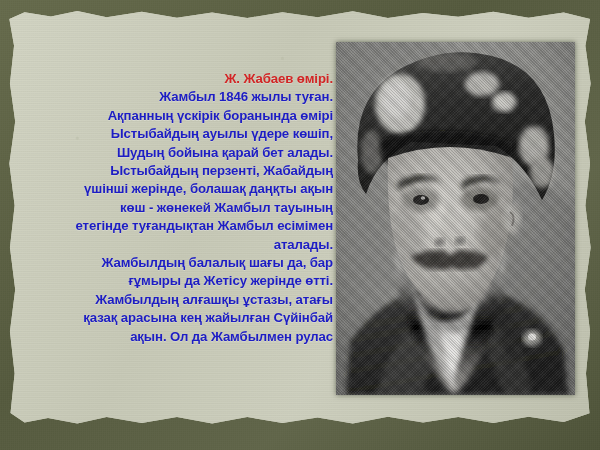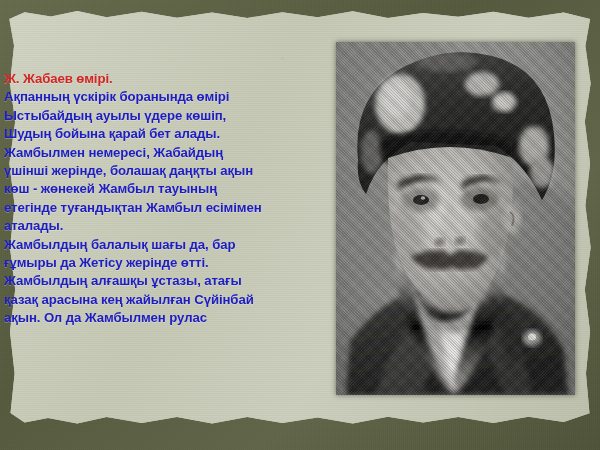--- a/index.html
+++ b/index.html
@@ -86,24 +86,24 @@
       radial-gradient(circle at 47% 12%, rgba(120,125,95,.28) 0 1px, transparent 2px),
       radial-gradient(circle at 78% 52%, rgba(120,125,95,.30) 0 1px, transparent 2px),
       radial-gradient(circle at 31% 74%, rgba(120,125,95,.26) 0 1px, transparent 2px),
       radial-gradient(circle at 64% 89%, rgba(120,125,95,.30) 0 1px, transparent 2px),
       repeating-linear-gradient(0deg, rgba(90,95,70,.05) 0 1px, transparent 1px 3px);
   }
 
   
   #text-col {
     position: absolute;
-    left: 4px;
+    left: 13px;
     top: 70px;
     width: 320px;
-    text-align: left;
+    text-align: right;
     z-index: 5;
   }
   .line {
     font-size: 13.2px;
     font-weight: bold;
     line-height: 18.4px;
     color: #1d1dc4;
     letter-spacing: -0.1px;
     white-space: nowrap;
     text-shadow: 0 1px 0 rgba(255,255,255,.25);
@@ -246,24 +246,25 @@
         <ellipse cx="196" cy="295" rx="4" ry="3.5" fill="#efeeeb" opacity=".8"></ellipse>
 
         <rect x="0" y="0" width="239" height="353" fill="none"></rect>
       </svg>
       <div id="halftone"></div>
     </div>
   </div>
 
   <div id="text-col">
     <div class="line title">Ж. Жабаев өмірі.</div>
+    <div class="line">Жамбыл 1846 жылы туған.</div>
     <div class="line">Ақпанның үскірік боранында өмірі</div>
     <div class="line">Ыстыбайдың ауылы үдере көшіп,</div>
     <div class="line">Шудың бойына қарай бет алады.</div>
-    <div class="line">Жамбылмен немересі, Жабайдың</div>
+    <div class="line">Ыстыбайдың перзенті, Жабайдың</div>
     <div class="line">үшінші жерінде, болашақ даңқты ақын</div>
     <div class="line">көш - жөнекей Жамбыл тауының</div>
     <div class="line">етегінде туғандықтан Жамбыл есімімен</div>
     <div class="line">аталады.</div>
     <div class="line">Жамбылдың балалық шағы да, бар</div>
     <div class="line">ғұмыры да Жетісу жерінде өтті.</div>
     <div class="line">Жамбылдың алғашқы ұстазы, атағы</div>
     <div class="line">қазақ арасына кең жайылған Сүйінбай</div>
     <div class="line">ақын. Ол да Жамбылмен рулас</div>
   </div>

